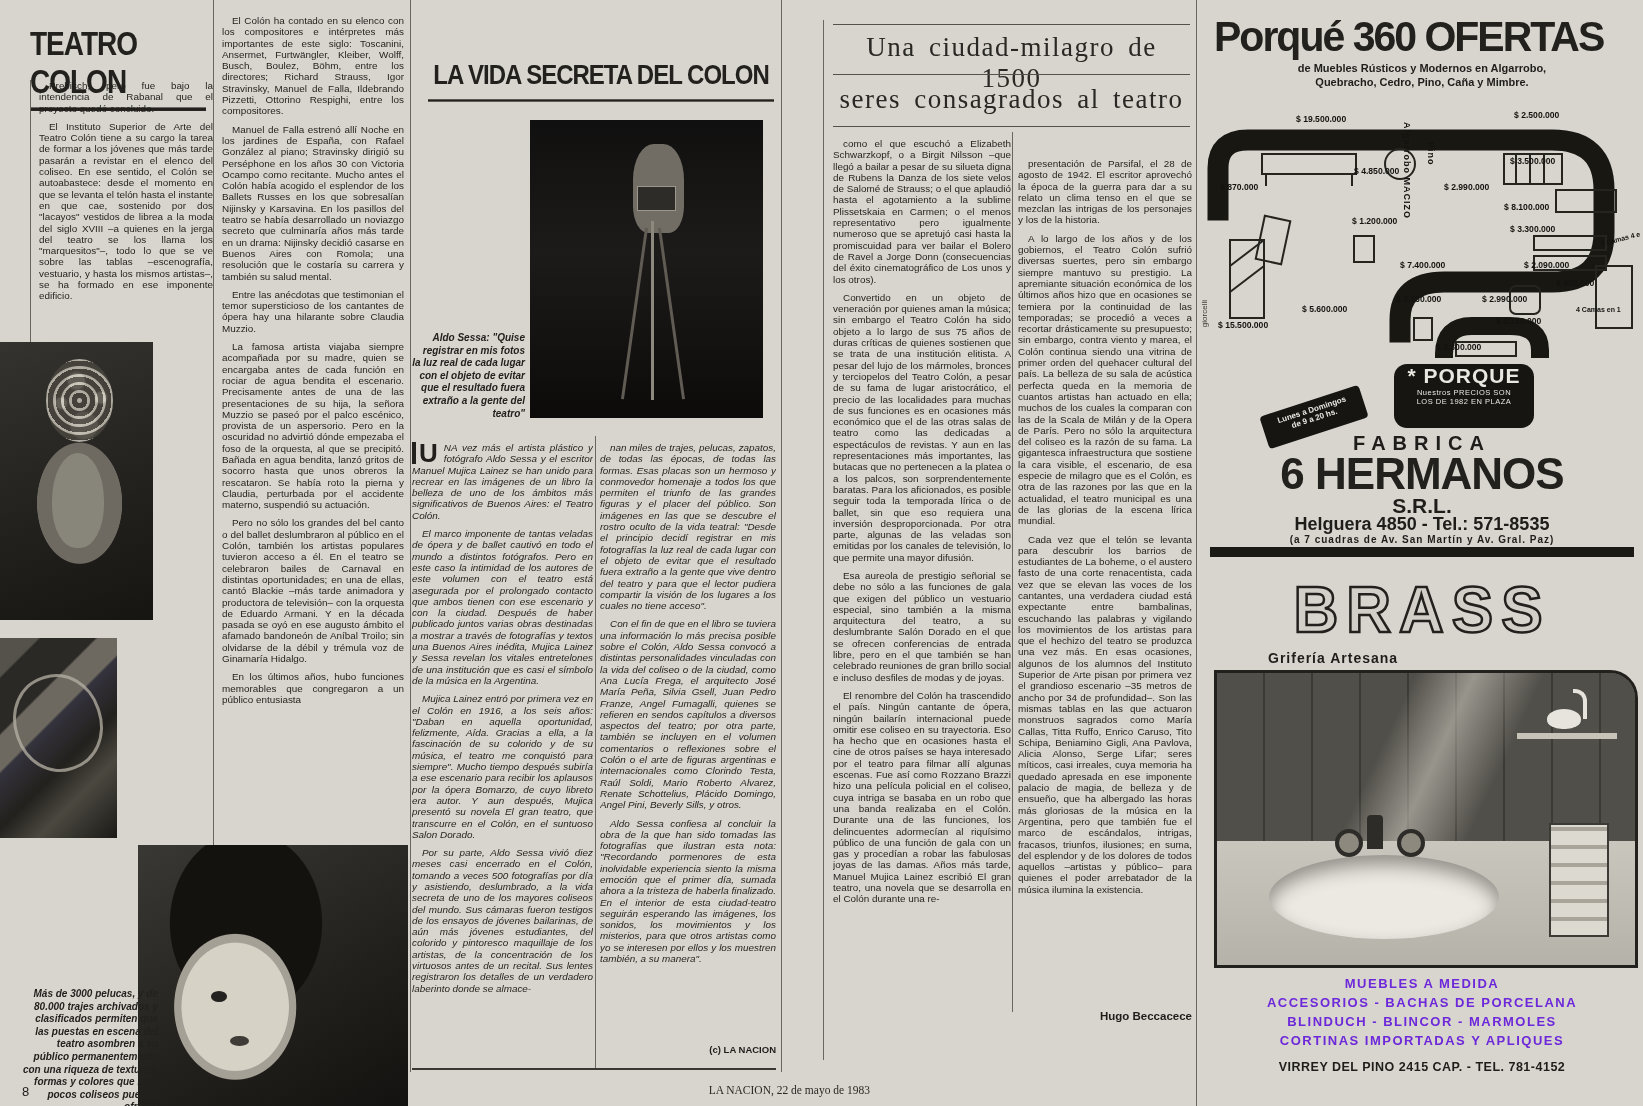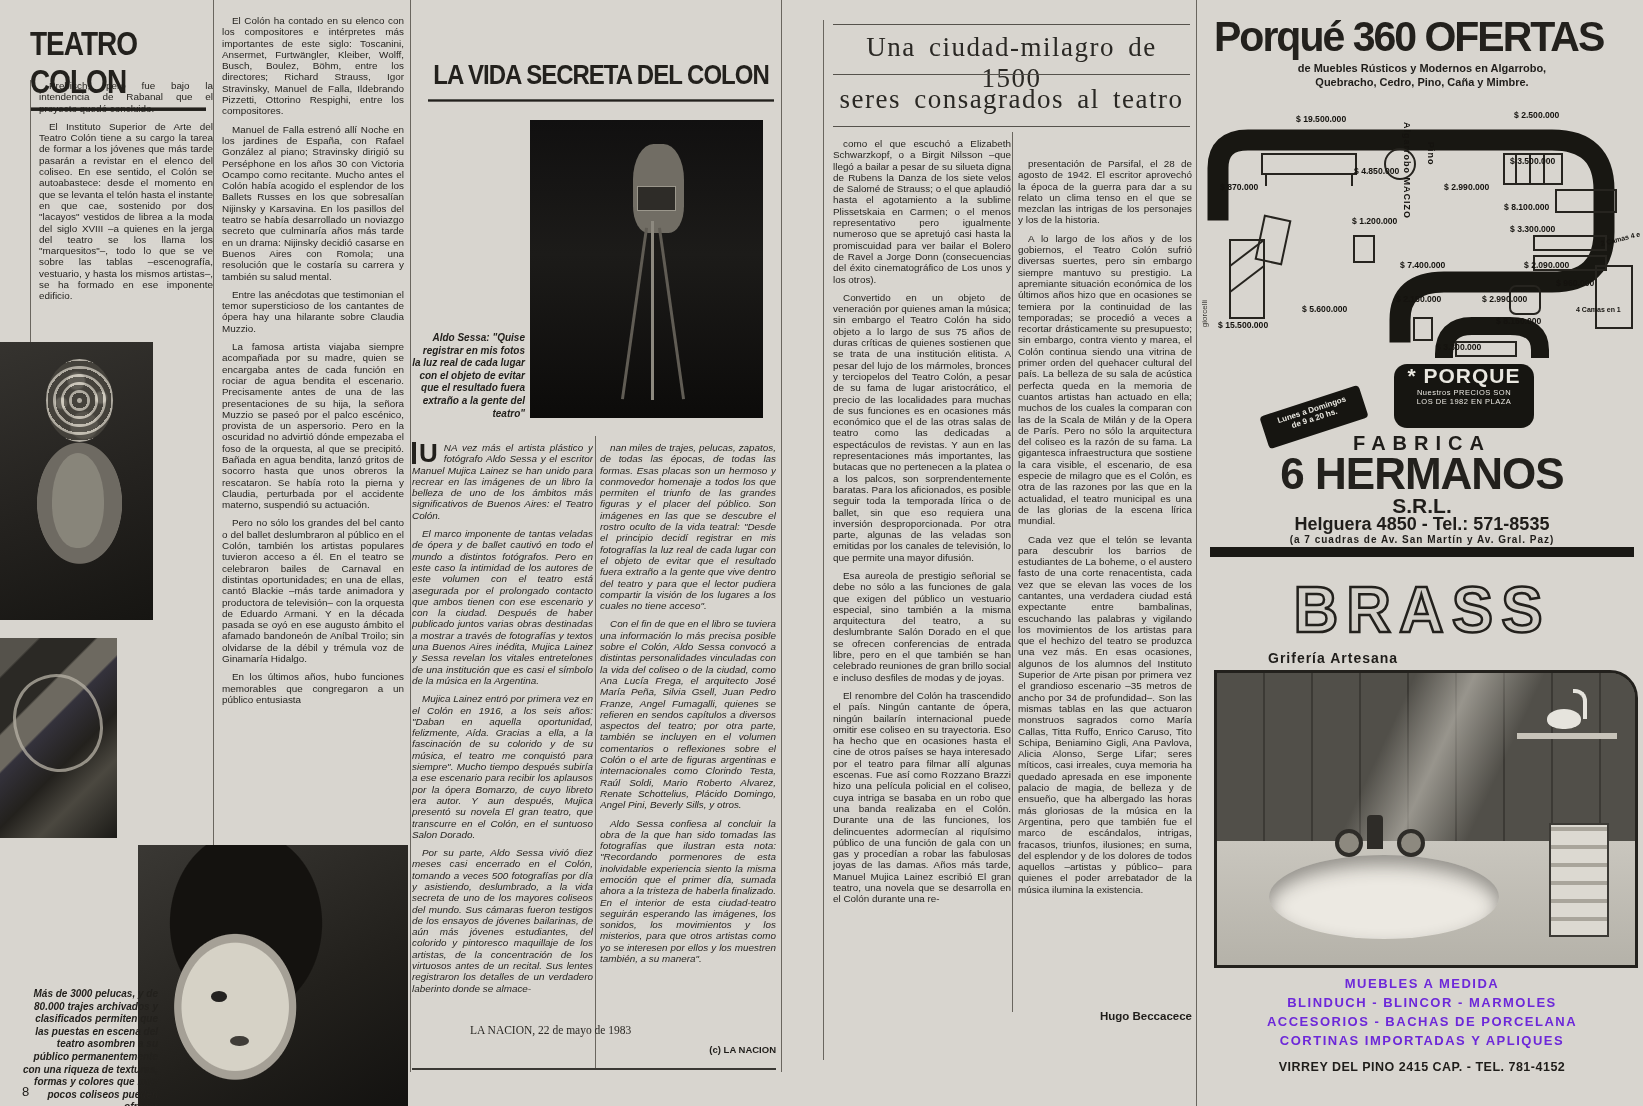--- a/index.html
+++ b/index.html
@@ -139,21 +139,21 @@
   </div>
 
   <div class="col" style="left:1018px;top:138px;width:174px;height:866px;margin-top:20px;">
     <p>presentación de Parsifal, el 28 de agosto de 1942. El escritor aprovechó la época de la guerra para dar a su relato un clima tenso en el que se mezclan las intrigas de los personajes y los de la historia.</p>
     <p>A lo largo de los años y de los gobiernos, el Teatro Colón sufrió diversas suertes, pero sin embargo siempre mantuvo su prestigio. La apremiante situación económica de los últimos años hizo que en ocasiones se temiera por la continuidad de las temporadas; se procedió a veces a recortar drásticamente su presupuesto; sin embargo, contra viento y marea, el Colón continua siendo una vitrina de primer orden del quehacer cultural del país. La belleza de su sala de acústica perfecta queda en la memoria de cuantos artistas han actuado en ella; muchos de los cuales la comparan con las de la Scala de Milán y de la Opera de París. Pero no sólo la arquitectura del coliseo es la razón de su fama. La gigantesca infraestructura que sostiene la cara visible, el escenario, de esa especie de milagro que es el Colón, es otra de las razones por las que en la actualidad, el teatro municipal es una de las glorias de la escena lírica mundial.</p>
     <p>Cada vez que el telón se levanta para descubrir los barrios de estudiantes de La boheme, o el austero fasto de una corte renacentista, cada vez que se elevan las voces de los cantantes, una verdadera ciudad está expectante entre bambalinas, escuchando las palabras y vigilando los movimientos de los artistas para que el hechizo del teatro se produzca una vez más. En esas ocasiones, algunos de los alumnos del Instituto Superior de Arte pisan por primera vez el grandioso escenario –35 metros de ancho por 34 de profundidad–. Son las mismas tablas en las que actuaron monstruos sagrados como María Callas, Titta Ruffo, Enrico Caruso, Tito Schipa, Beniamino Gigli, Ana Pavlova, Alicia Alonso, Serge Lifar; seres míticos, casi irreales, cuya memoria ha quedado apresada en ese imponente palacio de magia, de belleza y de ensueño, que ha albergado las horas más gloriosas de la música en la Argentina, pero que también fue el marco de escándalos, intrigas, fracasos, triunfos, ilusiones; en suma, del esplendor y de los dolores de todos aquellos –artistas y público– para quienes el poder arrebatador de la música ilumina la existencia.</p>
   </div>
 
   <div class="byline" style="left:1018px;top:1010px;width:174px;">Hugo Beccacece</div>
 
-  <div class="abs footer-serif" style="left:470px;top:1024px;width:400px;text-align:left;font-family:Liberation Serif, serif;">LA NACION, 22 de mayo de 1983</div>
+  <div class="abs footer-serif" style="left:470px;top:1084px;width:400px;text-align:right;font-family:Liberation Serif, serif;">LA NACION, 22 de mayo de 1983</div>
 
   <div class="ad" style="left:1204px;top:6px;width:436px;height:552px;">
     <div class="abs head-black" style="left:10px;top:6px;width:430px;font-size:41px;letter-spacing:-2px;transform:scaleY(1.05);transform-origin:top left;">Porqué 360 OFERTAS</div>
     <div class="abs center" style="left:0;top:56px;width:436px;font-weight:bold;font-size:11px;">de Muebles Rústicos y Modernos en Algarrobo,</div>
     <div class="abs center" style="left:0;top:70px;width:436px;font-weight:bold;font-size:11px;">Quebracho, Cedro, Pino, Caña y Mimbre.</div>
 
     <svg class="abs" style="left:0;top:84px;" width="436" height="268" viewBox="0 0 436 268">
       <path d="M 14 120 V 78 Q 14 50 44 50 H 348 Q 400 50 400 100 V 142 Q 400 192 348 192 H 240 Q 196 192 196 230 V 242" fill="none" stroke="#181712" stroke-width="21" stroke-linecap="square"></path>
       <path d="M 240 264 Q 240 236 268 236 H 306 Q 336 236 336 260" fill="none" stroke="#181712" stroke-width="18" stroke-linecap="square"></path>
       <g stroke="#26241f" stroke-width="2" fill="none">
@@ -240,20 +240,20 @@
       <div class="abs" style="left:0;top:168px;width:418px;height:124px;background:linear-gradient(180deg,#c9c6be 0%,#b5b2a9 100%);"></div>
       <div class="abs" style="left:52px;top:182px;width:230px;height:84px;border-radius:50%;background:#ece9e2;box-shadow:inset 0 10px 18px rgba(40,38,34,.45);"></div>
       <div class="abs" style="left:150px;top:142px;width:16px;height:34px;background:#2e2c28;border-radius:4px 4px 0 0;"></div>
       <div class="abs" style="left:118px;top:156px;width:20px;height:20px;border:4px solid #2e2c28;border-radius:50%;background:#8d897f;"></div>
       <div class="abs" style="left:180px;top:156px;width:20px;height:20px;border:4px solid #2e2c28;border-radius:50%;background:#8d897f;"></div>
       <div class="abs" style="left:332px;top:150px;width:56px;height:110px;background:repeating-linear-gradient(0deg,#dcd9d1 0 14px,#a9a59b 14px 18px);border:2px solid #3c3a35;"></div>
     </div>
 
     <div class="abs brass-lines" style="left:0;top:408px;width:436px;">
       <div>MUEBLES A MEDIDA</div>
+      <div>ACCESORIOS - BACHAS DE PORCELANA</div>
       <div>BLINDUCH - BLINCOR - MARMOLES</div>
-      <div>ACCESORIOS - BACHAS DE PORCELANA</div>
       <div>CORTINAS IMPORTADAS Y APLIQUES</div>
     </div>
     <div class="abs center" style="left:0;top:494px;width:436px;font-weight:bold;font-size:12.5px;letter-spacing:.5px;">VIRREY DEL PINO 2415 CAP. - TEL. 781-4152</div>
   </div>
 
 </div>
 
 </body></html>

